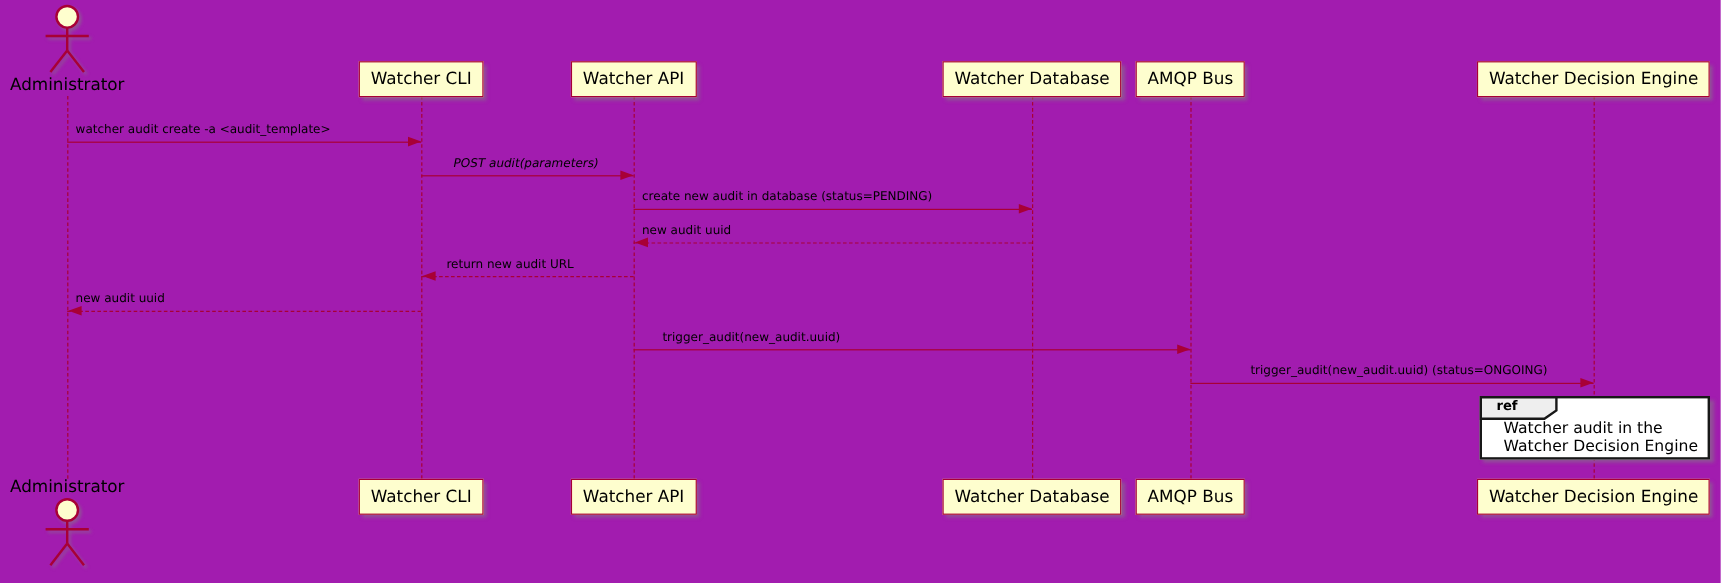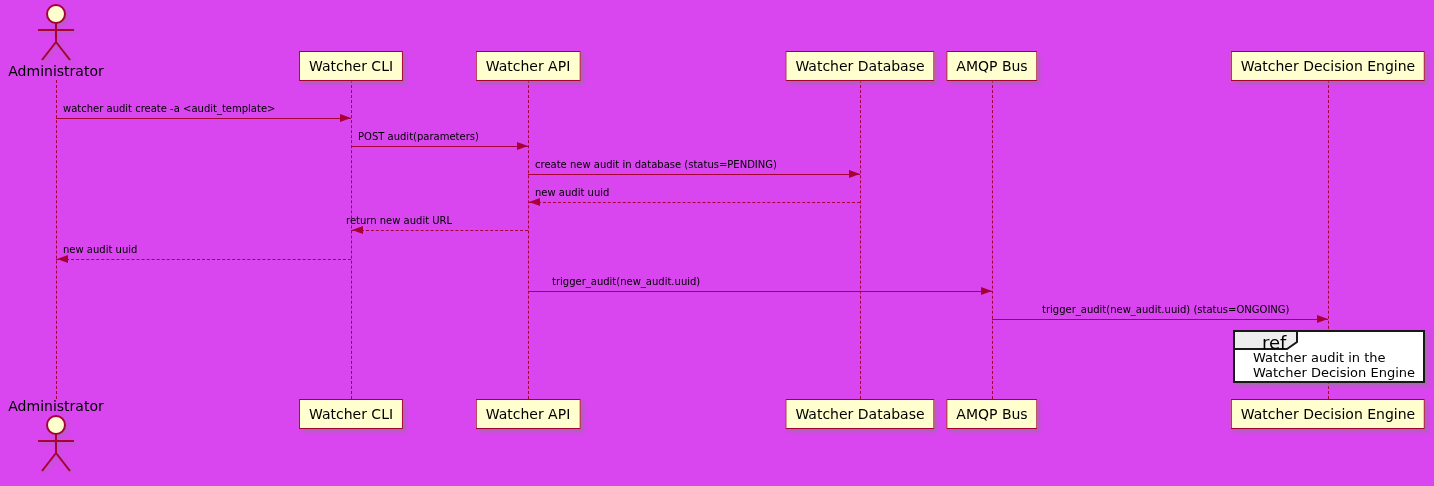--- a/index.html
+++ b/index.html
@@ -1,17 +1,17 @@
 <!DOCTYPE html>
 <html><head>
 <meta charset="utf-8">
 <style>
   html,body { margin:0; padding:0; background:#ffffff; }
   .diagram {
-    position:relative; width:1434px; height:486px; background:#d946ef;
+    position:relative; width:1434px; height:486px; background:#a21caf;
     font-family:"DejaVu Sans","Liberation Sans",sans-serif; color:#000;
     overflow:hidden;
   }
   .lifeline {
     position:absolute; width:0; border-left:1px dashed #A80036; z-index:1;
   }
   .pbox {
     position:absolute; transform:translateX(-50%);
     background:#FEFECE; border:1.8px solid #A80036;
     padding:4px 9px; font-size:14px; line-height:20px; white-space:nowrap;
@@ -31,21 +31,21 @@
     border-top:4.5px solid transparent; border-bottom:4.5px solid transparent; }
   .arrow.right { border-left:11px solid #A80036; }
   .arrow.left  { border-right:11px solid #A80036; }
   .ref-frame {
     position:absolute; left:1233px; top:330px; width:192px; height:53px;
     background:#ffffff; border:2px solid #181818; box-sizing:border-box;
     box-shadow:3px 3px 3px rgba(130,130,130,0.55); z-index:4;
   }
   .ref-tag { position:absolute; left:-2px; top:-2px; width:66px; height:20px; }
   .ref-tag-label {
-    position:absolute; left:27px; top:0px; font-size:18px; font-weight:normal; z-index:5;
+    position:absolute; left:12px; top:0px; font-size:11px; font-weight:bold; z-index:5;
   }
   .ref-body { position:absolute; left:18px; top:19px; font-size:13px; line-height:14.5px; white-space:nowrap; }
 </style>
 </head>
 <body>
 
 <div class="diagram">
 
   <svg class="actor-svg" style="left:21px; top:3px;" width="70" height="60" viewBox="0 0 70 60">
     <circle cx="35" cy="11" r="9" fill="#FEFECE" stroke="#A80036" stroke-width="2"></circle>
@@ -82,30 +82,30 @@
       <div class="pbox" style="left: 860px; top: 399px;">Watcher Database</div>
       <div class="pbox" style="left: 992px; top: 51px;">AMQP Bus</div>
       <div class="pbox" style="left: 992px; top: 399px;">AMQP Bus</div>
       <div class="pbox" style="left: 1328px; top: 51px;">Watcher Decision Engine</div>
       <div class="pbox" style="left: 1328px; top: 399px;">Watcher Decision Engine</div>
     </div>
   <div id="messages">
       <div class="msg-label" style="left: 63px; top: 101px;">watcher audit create -a &lt;audit_template&gt;</div>
       <div class="msg-line" style="left: 56px; top: 118px; width: 295px;"></div>
       <div class="arrow right" style="left: 340px; top: 114px;"></div>
-      <div class="msg-label" style="left: 358px; top: 129px;">POST audit(parameters)</div>
+      <div class="msg-label" style="left: 378px; top: 129px; font-style: italic;">POST audit(parameters)</div>
       <div class="msg-line" style="left: 351px; top: 146px; width: 177px;"></div>
       <div class="arrow right" style="left: 517px; top: 142px;"></div>
       <div class="msg-label" style="left: 535px; top: 157px;">create new audit in database (status=PENDING)</div>
       <div class="msg-line" style="left: 528px; top: 174px; width: 332px;"></div>
       <div class="arrow right" style="left: 849px; top: 170px;"></div>
       <div class="msg-label" style="left: 535px; top: 185px;">new audit uuid</div>
       <div class="msg-line dashed" style="left: 528px; top: 202px; width: 332px;"></div>
       <div class="arrow left" style="left: 529px; top: 198px;"></div>
-      <div class="msg-label" style="left: 346px; top: 213px;">return new audit URL</div>
+      <div class="msg-label" style="left: 372px; top: 213px;">return new audit URL</div>
       <div class="msg-line dashed" style="left: 351px; top: 230px; width: 177px;"></div>
       <div class="arrow left" style="left: 352px; top: 226px;"></div>
       <div class="msg-label" style="left: 63px; top: 242px;">new audit uuid</div>
       <div class="msg-line dashed" style="left: 56px; top: 259px; width: 295px;"></div>
       <div class="arrow left" style="left: 57px; top: 255px;"></div>
       <div class="msg-label" style="left: 552px; top: 274px;">trigger_audit(new_audit.uuid)</div>
       <div class="msg-line" style="left: 528px; top: 291px; width: 464px;"></div>
       <div class="arrow right" style="left: 981px; top: 287px;"></div>
       <div class="msg-label" style="left: 1042px; top: 302px;">trigger_audit(new_audit.uuid) (status=ONGOING)</div>
       <div class="msg-line" style="left: 992px; top: 319px; width: 336px;"></div>

